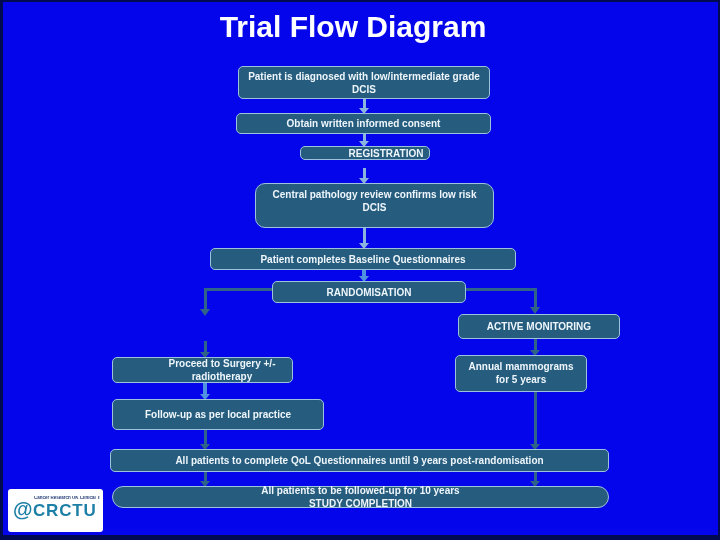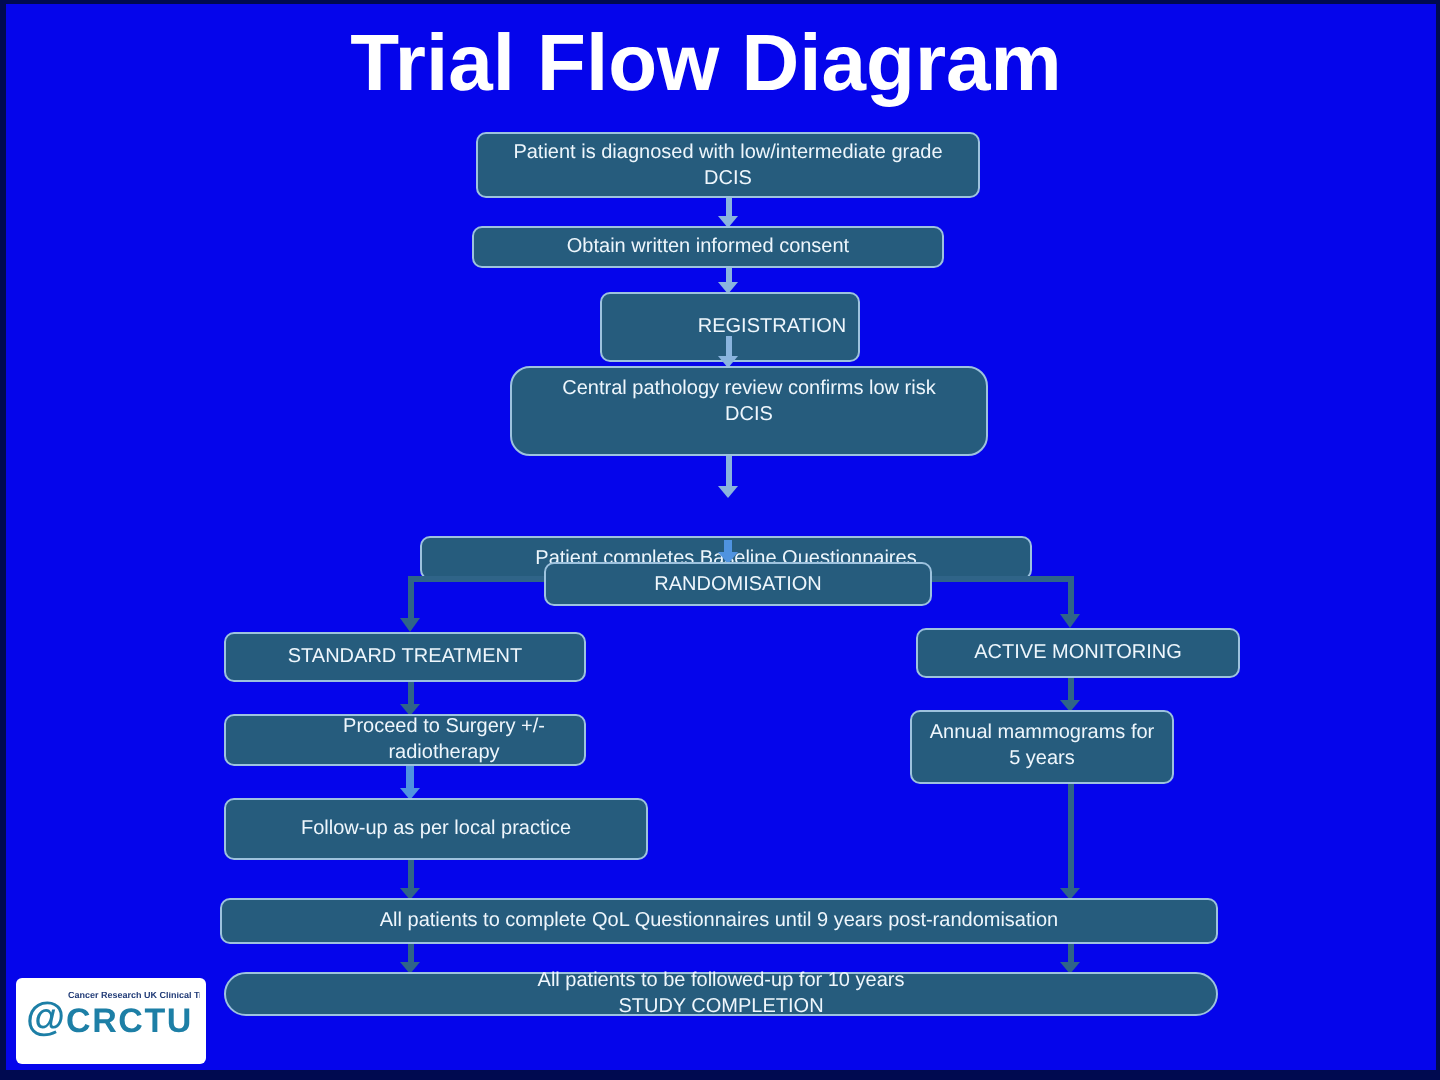--- a/index.html
+++ b/index.html
@@ -13,32 +13,32 @@
   .edge{position:absolute;background:var(--edge-strip,#000a50);}
   #edge-top{left:0;top:0;width:720px;height:2px;}
   #edge-bottom{left:0;bottom:0;width:720px;height:5px;}
   #edge-left{left:0;top:0;width:3px;height:540px;}
   #edge-right{right:0;top:0;width:2px;height:540px;}
 
   #title{
     position:absolute;left:0;top:10px;width:706px;
     text-align:center;
     color:var(--title-color,#ffffff);
-    font-size:40px;font-weight:600;letter-spacing:0px;
+    font-size:30px;font-weight:600;letter-spacing:0px;
   }
 
   .node{
     position:absolute;box-sizing:border-box;
     display:flex;align-items:center;justify-content:center;
     text-align:center;
     background:var(--box-fill,#265c7d);
     border:1px solid var(--box-border,#9dc2de);
     border-radius:5px;
     color:var(--box-text,#eef6fc);
-    font-size:10px;font-weight:400;line-height:1.3;
+    font-size:10px;font-weight:700;line-height:1.3;
     padding:1px 6px;
     white-space:pre-line;
   }
   .node.align-top{align-items:flex-start;padding-top:4px;}
 
   .varrow{position:absolute;width:13px;}
   .varrow .shaft{position:absolute;left:5px;top:0;bottom:4px;width:3px;background:var(--c);}
   .varrow .head{position:absolute;left:1px;bottom:-1px;width:0;height:0;
     border-left:5.5px solid transparent;border-right:5.5px solid transparent;
     border-top:6px solid var(--c);}
@@ -83,56 +83,55 @@
 
   <div id="title">Trial Flow Diagram</div>
 
   <div class="node" style="left:238px;top:66px;width:252px;height:33px;">Patient  is diagnosed with low/intermediate grade
 DCIS</div>
   <div class="varrow light" style="left:358px;top:99px;height:14px;">
     <i class="shaft"></i>
       <i class="head"></i>
   </div>
 
-  <div class="node" style="left:236px;top:113px;width:236px;height:21px;">Obtain written informed consent</div>
+  <div class="node" style="left:236px;top:113px;width:255px;height:21px;">Obtain written informed consent</div>
   <div class="varrow light" style="left:358px;top:134px;height:12px;">
     <i class="shaft"></i>
       <i class="head"></i>
   </div>
 
-  <div class="node" style="left:300px;top:146px;width:130px;height:35px;padding-left:48px;">REGISTRATION</div>
+  <div class="node" style="left:300px;top:146px;width:130px;height:14px;padding-left:48px;">REGISTRATION</div>
   <div class="varrow light" style="left:358px;top:168px;height:15px;">
     <i class="shaft"></i>
       <i class="head"></i>
   </div>
 
   <div class="node align-top" style="left:255px;top:183px;width:239px;height:45px;border-radius:10px;">Central pathology review  confirms low risk
 DCIS</div>
   <div class="varrow light" style="left:358px;top:228px;height:20px;">
     <i class="shaft"></i>
       <i class="head"></i>
   </div>
 
-  <div class="node" style="left:210px;top:248px;width:306px;height:22px;margin-top:20px;">Patient completes Baseline Questionnaires</div>
+  <div class="node" style="left:210px;top:248px;width:306px;height:22px;">Patient completes Baseline Questionnaires</div>
   <div class="varrow bright" style="left:358px;top:270px;height:11px;">
     <i class="shaft"></i>
       <i class="head"></i>
   </div>
 
   <div class="node" style="left:272px;top:281px;width:194px;height:22px;">RANDOMISATION</div>
 
   <div class="hseg" style="left:204px;top:288px;width:68px;height:3px;"></div>
   <div class="vseg" style="left:204px;top:288px;width:3px;height:22px;"></div>
   <div class="elbow-head" style="left:200px;top:309px;"></div>
 
   <div class="hseg" style="left:466px;top:288px;width:71px;height:3px;"></div>
   <div class="vseg" style="left:534px;top:288px;width:3px;height:20px;"></div>
   <div class="elbow-head" style="left:530px;top:307px;"></div>
 
-  <div class="node" style="left:112px;top:316px;width:181px;height:25px;">STANDARD TREATMENT</div>
   <div class="varrow slate" style="left:199px;top:341px;height:16px;">
     <i class="shaft"></i>
       <i class="head"></i>
   </div>
 
   <div class="node" style="left:112px;top:357px;width:181px;height:26px;padding-left:45px;">Proceed to Surgery +/- radiotherapy</div>
   <div class="varrow bright" style="left:199px;top:383px;height:16px;">
     <i class="shaft"></i>
       <i class="head"></i>
   </div>

